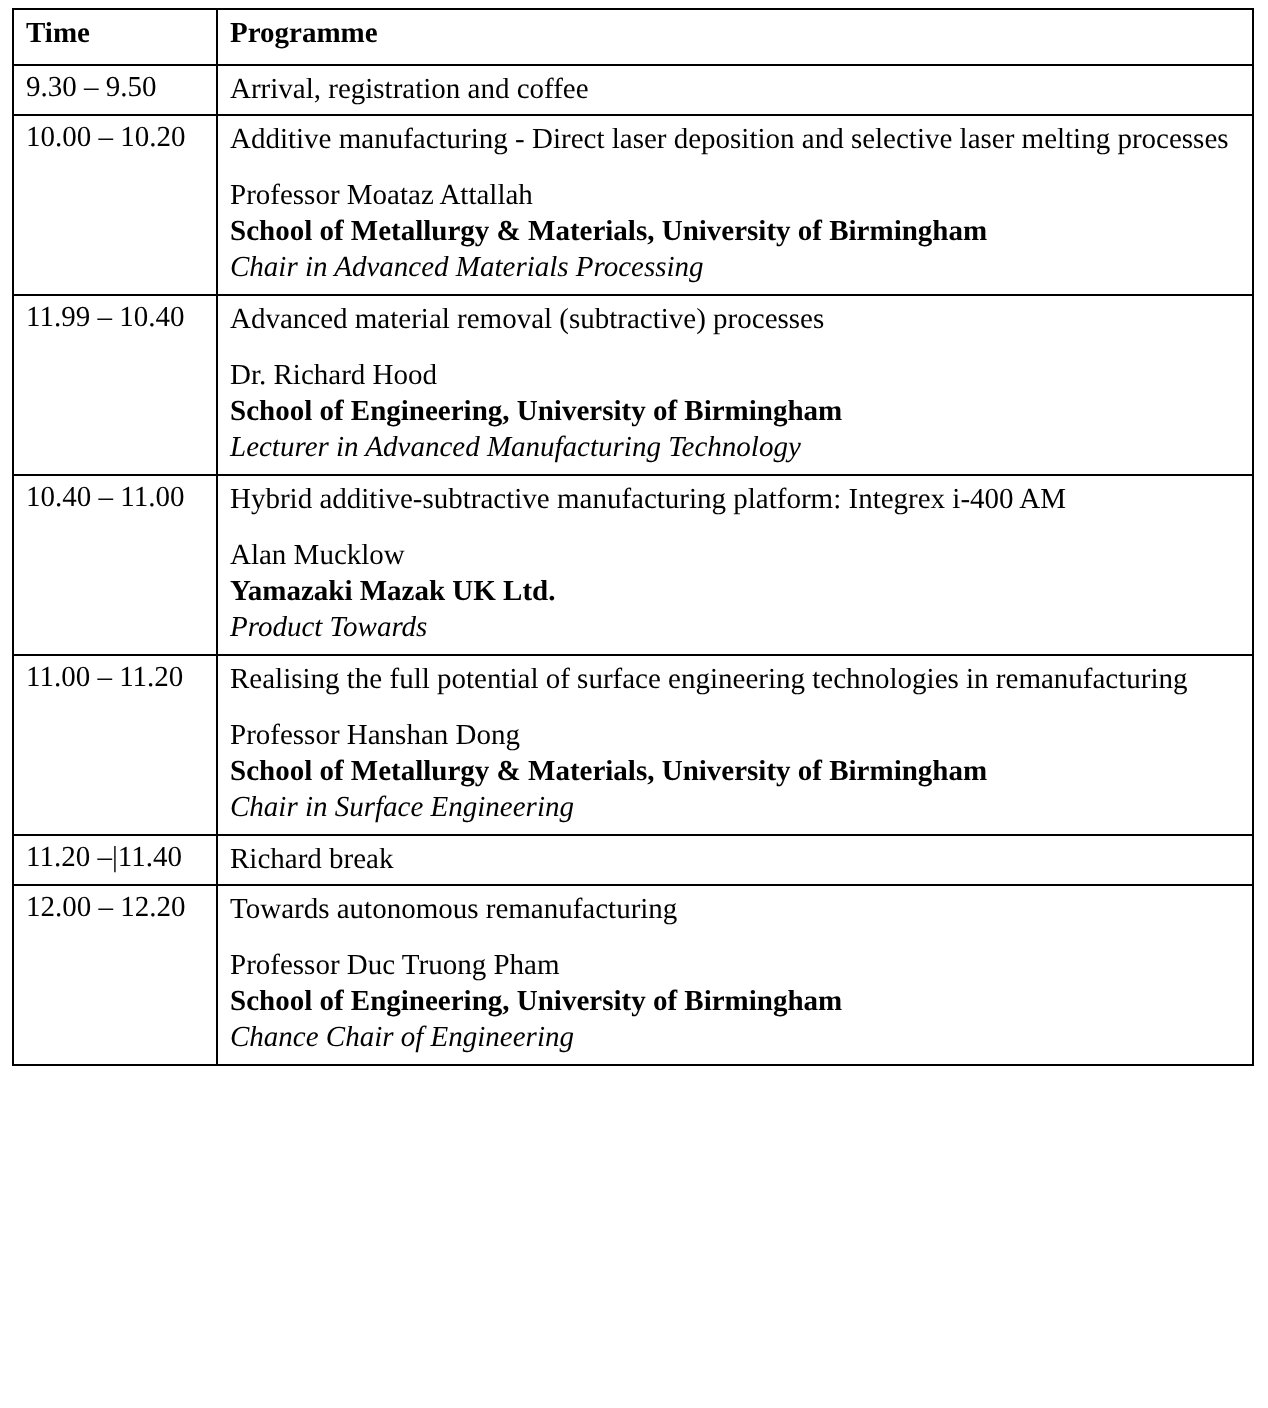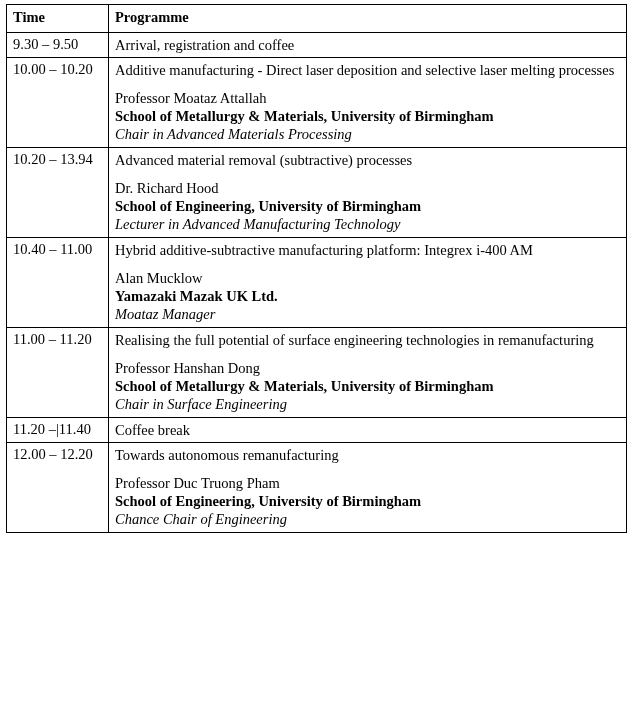--- a/index.html
+++ b/index.html
@@ -107,56 +107,56 @@
           <td class="prog">
             <div class="title">Additive manufacturing - Direct laser deposition and selective laser melting processes</div>
             <div class="speaker-block">
               <span class="speaker-name">Professor Moataz Attallah</span>
               <span class="speaker-affil">School of Metallurgy &amp; Materials, University of Birmingham</span>
               <span class="speaker-role">Chair in Advanced Materials Processing</span>
             </div>
           </td>
         </tr>
         <tr>
-          <td class="time">10.20 – 13.94</td>
+          <td class="time">11.99 – 10.40</td>
           <td class="prog">
             <div class="title">Advanced material removal (subtractive) processes</div>
             <div class="speaker-block">
               <span class="speaker-name">Dr. Richard Hood</span>
               <span class="speaker-affil">School of Engineering, University of Birmingham</span>
               <span class="speaker-role">Lecturer in Advanced Manufacturing Technology</span>
             </div>
           </td>
         </tr>
         <tr>
           <td class="time">10.40 – 11.00</td>
           <td class="prog">
             <div class="title">Hybrid additive-subtractive manufacturing platform: Integrex i-400 AM</div>
             <div class="speaker-block">
               <span class="speaker-name">Alan Mucklow</span>
               <span class="speaker-affil">Yamazaki Mazak UK Ltd.</span>
-              <span class="speaker-role">Moataz Manager</span>
+              <span class="speaker-role">Product Towards</span>
             </div>
           </td>
         </tr>
         <tr>
           <td class="time">11.00 – 11.20</td>
           <td class="prog">
             <div class="title">Realising the full potential of surface engineering technologies in remanufacturing</div>
             <div class="speaker-block">
               <span class="speaker-name">Professor Hanshan Dong</span>
               <span class="speaker-affil">School of Metallurgy &amp; Materials, University of Birmingham</span>
               <span class="speaker-role">Chair in Surface Engineering</span>
             </div>
           </td>
         </tr>
         <tr class="row-compact">
           <td class="time">11.20 –|11.40</td>
           <td class="prog">
-            <div class="title">Coffee break</div>
+            <div class="title">Richard break</div>
           </td>
         </tr>
         <tr>
           <td class="time">12.00 – 12.20</td>
           <td class="prog">
             <div class="title">Towards autonomous remanufacturing</div>
             <div class="speaker-block">
               <span class="speaker-name">Professor Duc Truong Pham</span>
               <span class="speaker-affil">School of Engineering, University of Birmingham</span>
               <span class="speaker-role">Chance Chair of Engineering</span>

